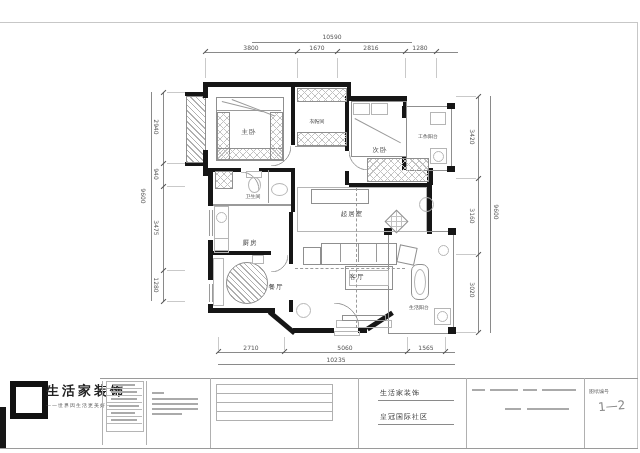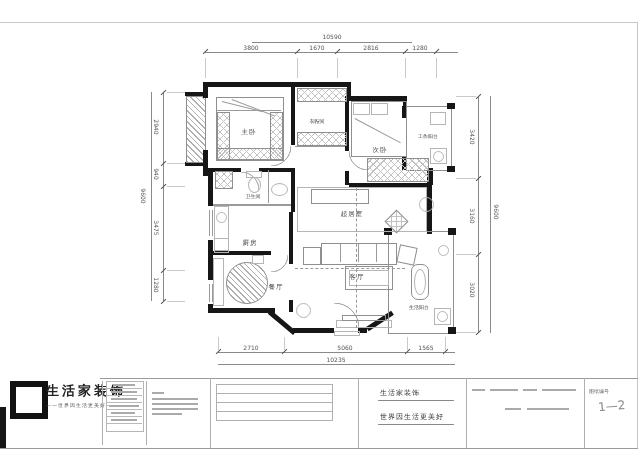--- a/index.html
+++ b/index.html
@@ -290,21 +290,21 @@
   <div class="frameline" style="left:216px;top:402px;width:116px;height:1px;background:#b0b0b0"></div>
   <div class="frameline" style="left:216px;top:411px;width:116px;height:1px;background:#b0b0b0"></div>
   <div class="frameline" style="left:216px;top:420px;width:116px;height:1px;background:#b0b0b0"></div>
   <div class="frameline" style="left:216px;top:384px;width:1px;height:37px;background:#b0b0b0"></div>
   <div class="frameline" style="left:332px;top:384px;width:1px;height:37px;background:#b0b0b0"></div>
 
   <div class="frameline" style="left:358px;top:378px;width:1px;height:70px;background:#b0b0b0"></div>
 
   <span class="tbtext" style="left:380px;top:388px;font-size:7px;letter-spacing:1px">生活家装饰</span>
   <div class="underl" style="left:378px;top:400px;width:76px"></div>
-  <span class="tbtext" style="left:380px;top:412px;font-size:7px;letter-spacing:1px">世界因生活更美好</span>
+  <span class="tbtext" style="left:380px;top:412px;font-size:7px;letter-spacing:1px">皇冠国际社区</span>
   <div class="underl" style="left:378px;top:424px;width:76px"></div>
 
   <div class="frameline" style="left:466px;top:378px;width:1px;height:70px;background:#b0b0b0"></div>
 
   <div class="bar" style="left:472px;top:389px;width:13px;height:2px"></div>
   <div class="bar" style="left:490px;top:389px;width:28px;height:2px"></div>
   <div class="bar" style="left:523px;top:389px;width:14px;height:2px"></div>
   <div class="bar" style="left:542px;top:389px;width:34px;height:2px"></div>
   <div class="bar" style="left:505px;top:408px;width:16px;height:2px"></div>
   <div class="bar" style="left:527px;top:408px;width:42px;height:2px"></div>

